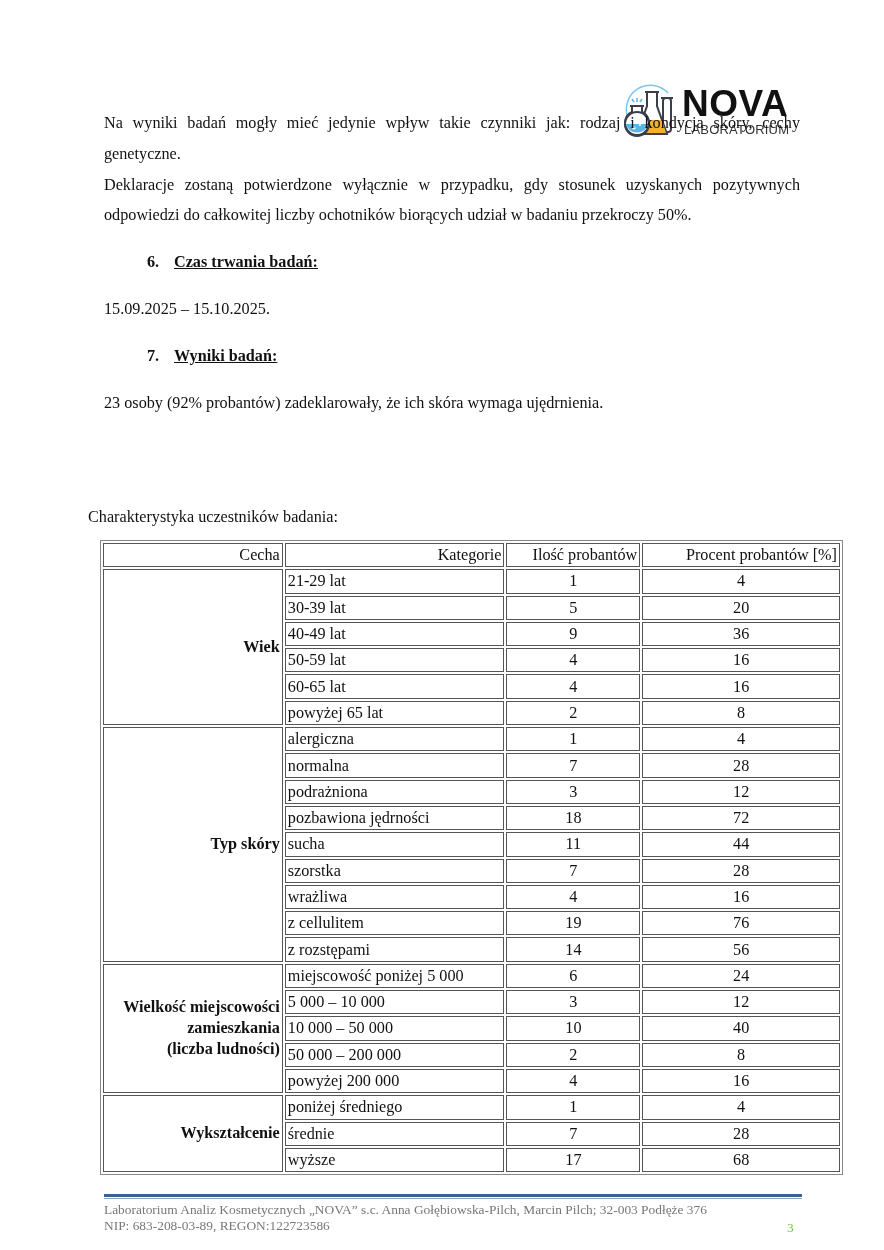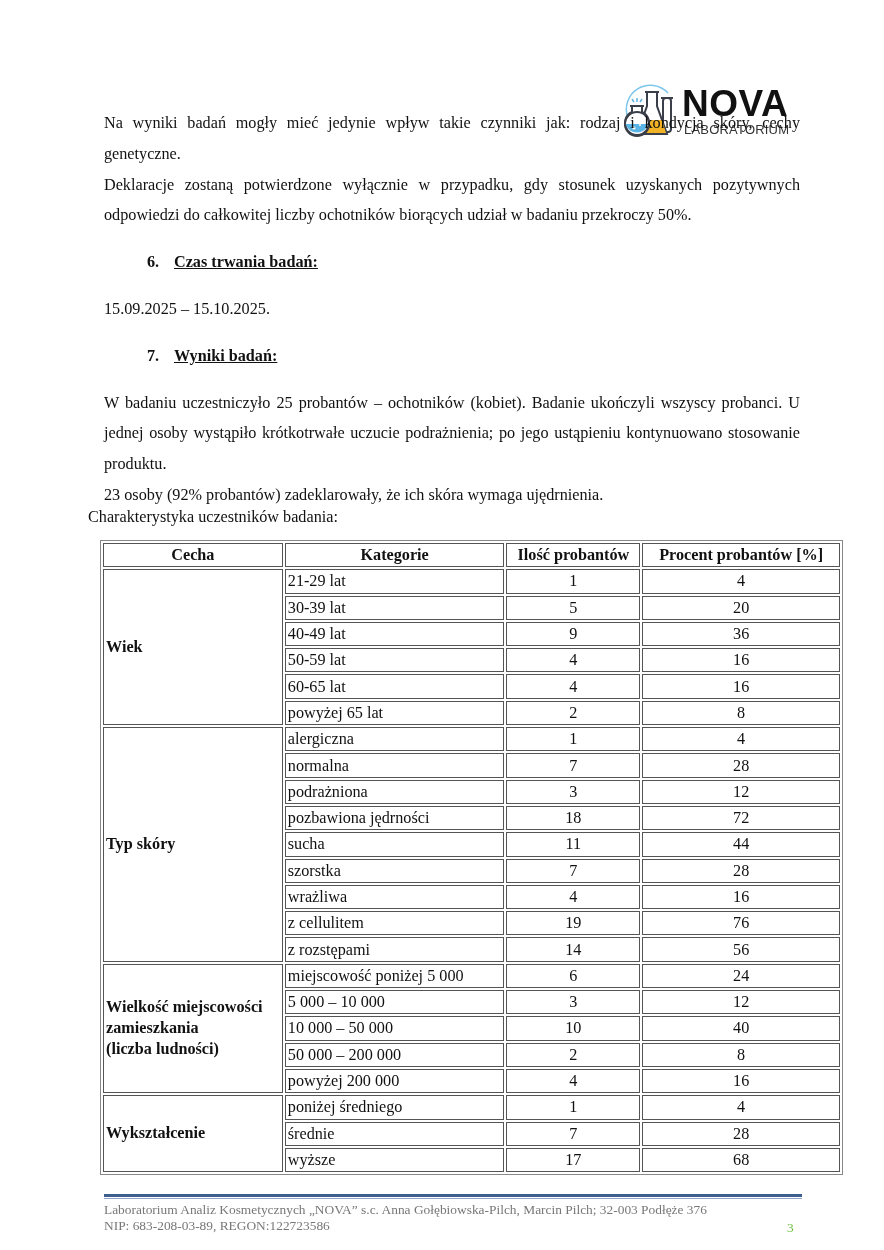--- a/index.html
+++ b/index.html
@@ -16,22 +16,22 @@
   .content p { margin: 0; text-align: justify; }
   .heading { margin: 16px; padding-left: 27px; font-weight: 700; }
   .heading .num { display: inline-block; width: 27px; }
   .heading .txt { text-decoration: underline; }
 
   .caption { position: absolute; left: 88px; top: 508px; font-size: 16.2px; }
 
   table.chars { position: absolute; left: 100px; top: 540px; width: 743px; border-collapse: separate;
                 border-spacing: 2px; border: 1px solid #888; font-size: 16.2px; }
   table.chars td, table.chars th { border: 1px solid #555; padding: 0 2px; height: 22.3px; line-height: 20px; }
-  table.chars th { font-weight: 700; text-align: center; }
-  table.chars td.feat { font-weight: 700; vertical-align: middle; line-height: 21px; }
+  table.chars th { font-weight: 400; text-align: right; }
+  table.chars td.feat { font-weight: 700; vertical-align: middle; line-height: 21px; text-align: right; }
   table.chars td.num { text-align: center; }
   col.c1 { width: 180px; } col.c2 { width: 220px; } col.c3 { width: 134px; } col.c4 { width: 198px; }
 
   .footer-line1 { position: absolute; left: 104px; top: 1194px; width: 698px; height: 3px; background: #3f5f8f; }
   .footer-line2 { position: absolute; left: 104px; top: 1198px; width: 698px; height: 1px; background: #8fa6c8; }
   .footer { position: absolute; left: 104px; top: 1202px; width: 698px; font-size: 13.4px; line-height: 16px; color: #777; }
   .page-num { position: absolute; left: 787px; top: 1220px; font-size: 13.4px; color: #6abf3a; }
 </style>
 </head>
 <body>
@@ -64,21 +64,20 @@
 <div class="content">
   <p>Na wyniki badań mogły mieć jedynie wpływ takie czynniki jak: rodzaj i kondycja skóry, cechy genetyczne.</p>
   <p>Deklaracje zostaną potwierdzone wyłącznie w przypadku, gdy stosunek uzyskanych pozytywnych odpowiedzi do całkowitej liczby ochotników biorących udział w badaniu przekroczy 50%.</p>
   <div class="heading">
     <span class="num">6.</span><span class="txt">Czas trwania badań:</span>
   </div>
   <p>15.09.2025 – 15.10.2025.</p>
   <div class="heading">
     <span class="num">7.</span><span class="txt">Wyniki badań:</span>
   </div>
-  <p>W badaniu uczestniczyło 25 probantów – ochotników (kobiet). Badanie ukończyli wszyscy probanci. U jednej osoby wystąpiło krótkotrwałe uczucie podrażnienia; po jego ustąpieniu kontynuowano stosowanie produktu.</p>
   <p>23 osoby (92% probantów) zadeklarowały, że ich skóra wymaga ujędrnienia.</p>
 </div>
 
 <div class="caption">Charakterystyka uczestników badania:</div>
 
 <table class="chars">
   <colgroup>
       <col class="c1">
       <col class="c2">
       <col class="c3">

